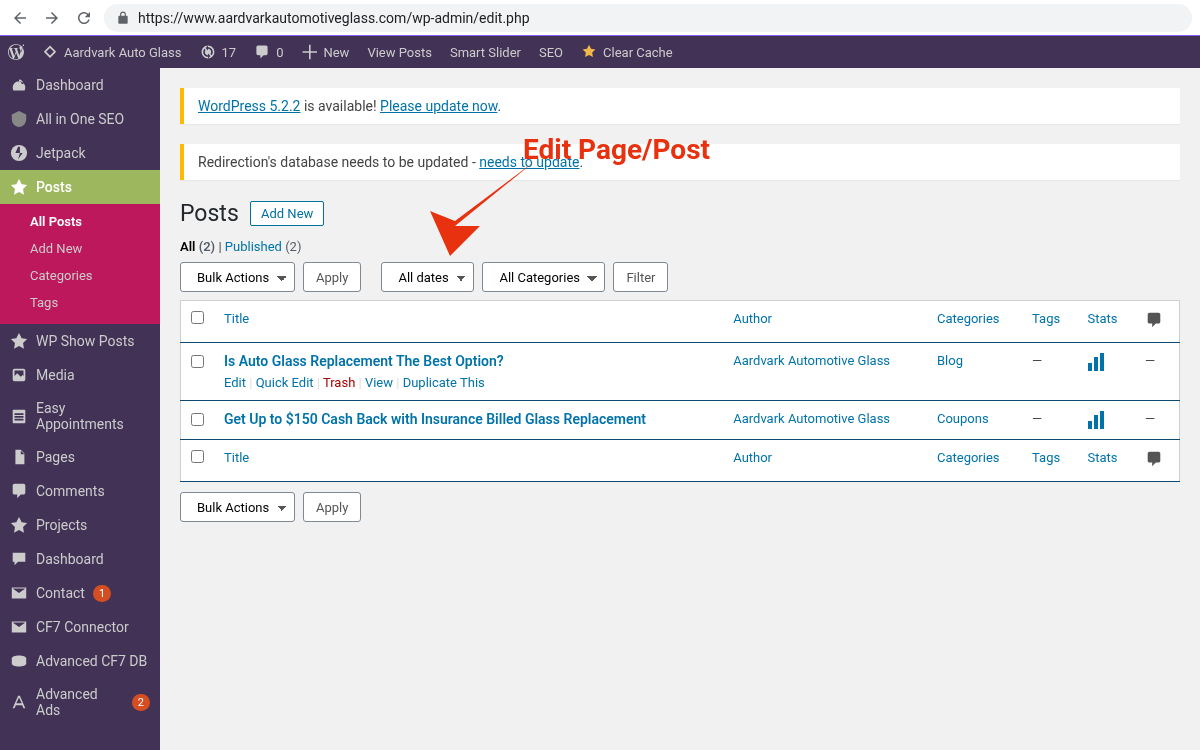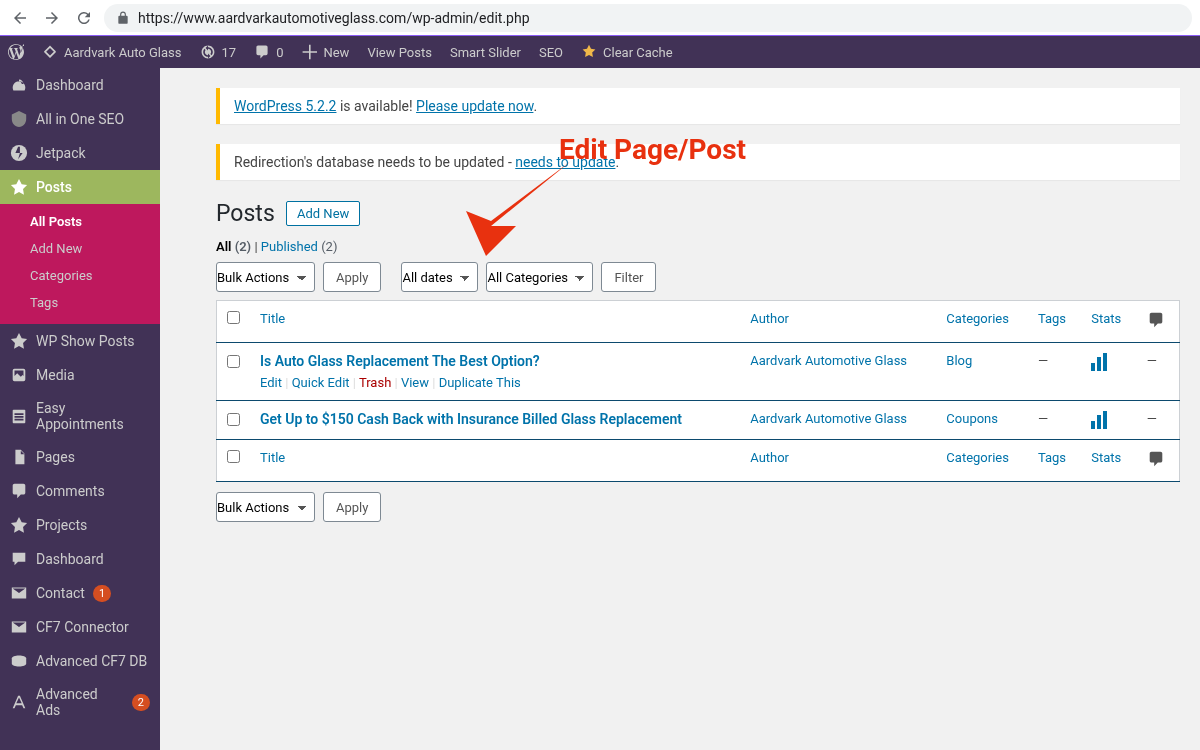--- a/index.html
+++ b/index.html
@@ -12,21 +12,21 @@
 .url-bar { flex: 1; height: 28px; background: #f1f3f4; border-radius: 14px; display: flex; align-items: center; padding: 0 12px; gap: 8px; color: #5f6368; font-size: 14px; }
 .url-bar .lock { width: 14px; height: 14px; }
 .url-text { color: #202124; }
 
 
 .wp-adminbar { height: 32px; background: #413256; color: #ccc; display: flex; align-items: center; padding: 0 8px; font-size: 13px; gap: 18px; }
 .wp-adminbar .ab-item { display: flex; align-items: center; gap: 6px; cursor: pointer; color: #ccc; }
 .wp-adminbar svg { width: 16px; height: 16px; fill: currentColor; }
 
 
-.wp-wrap { display: flex; min-height: calc(100vh - 68px); gap: 36px; }
+.wp-wrap { display: flex; min-height: calc(100vh - 68px); }
 
 
 .wp-sidebar { width: 160px; background: #413256; color: #eee; font-size: 14px; }
 .wp-sidebar .menu-item { display: flex; align-items: center; gap: 8px; padding: 8px 10px; cursor: pointer; color: #ccc; }
 .wp-sidebar .menu-item.current { background: #9db75e; color: #fff; font-weight: 500; position: relative; }
 .wp-sidebar .menu-item.current::after { content: ""; position: absolute; right: -8px; top: 50%; transform: translateY(-50%); border: 8px solid transparent; border-left-color: #9db75e; }
 .wp-sidebar .submenu { background: #be185d; padding: 4px 16px 8px; }
 .wp-sidebar .submenu .sub-item { padding: 6px 10px 6px 14px; cursor: pointer; color: #ccc; font-size: 13px; }
 .wp-sidebar .submenu .sub-item.current { color: #fff; font-weight: 600; }
 .wp-sidebar svg { width: 18px; height: 18px; fill: currentColor; flex-shrink: 0; }
@@ -40,21 +40,21 @@
 
 h1.page-title { font-size: 23px; font-weight: 400; color: #23282d; display: inline-block; margin-right: 8px; }
 .page-title-action { display: inline-block; border: 1px solid #0071a1; color: #0071a1; background: #fff; padding: 4px 10px; border-radius: 2px; font-size: 13px; cursor: pointer; position: relative; top: -3px; }
 
 .subsubsub { margin: 10px 0 8px; font-size: 13px; }
 .subsubsub a { color: #0073aa; text-decoration: none; }
 .subsubsub .current { color: #000; font-weight: 600; }
 .subsubsub .count { color: #555d66; }
 
 .tablenav { display: flex; gap: 8px; margin: 8px 0; }
-.tablenav select, .tablenav button { border: 1px solid #7e8993; background: #fff; padding: 4px 24px 4px 0; font-size: 13px; border-radius: 3px; height: 30px; cursor: pointer; }
+.tablenav select, .tablenav button { border: 1px solid #7e8993; background: #fff; padding: 4px 24px 4px 16px; font-size: 13px; border-radius: 3px; height: 30px; cursor: pointer; }
 .tablenav select { appearance: none; background-image: linear-gradient(45deg, transparent 50%, #555 50%), linear-gradient(135deg, #555 50%, transparent 50%); background-position: calc(100% - 12px) 13px, calc(100% - 7px) 13px; background-size: 5px 5px; background-repeat: no-repeat; }
 .tablenav button { padding: 4px 12px; color: #555; }
 
 table.wp-list { width: 100%; background: #fff; border: 1px solid #ccd0d4; border-collapse: collapse; margin-top: 6px; }
 table.wp-list th, table.wp-list td { text-align: left; padding: 10px; font-size: 13px; vertical-align: top; border-bottom: 1px solid #0c4a6e; }
 table.wp-list thead th, table.wp-list tfoot th { font-weight: 400; color: #0073aa; }
 table.wp-list thead th.cb, table.wp-list tfoot th.cb { width: 24px; }
 table.wp-list td.cb input { margin-top: 2px; }
 table.wp-list a { color: #0073aa; text-decoration: none; }
 table.wp-list .row-title { font-weight: 600; font-size: 14px; }

